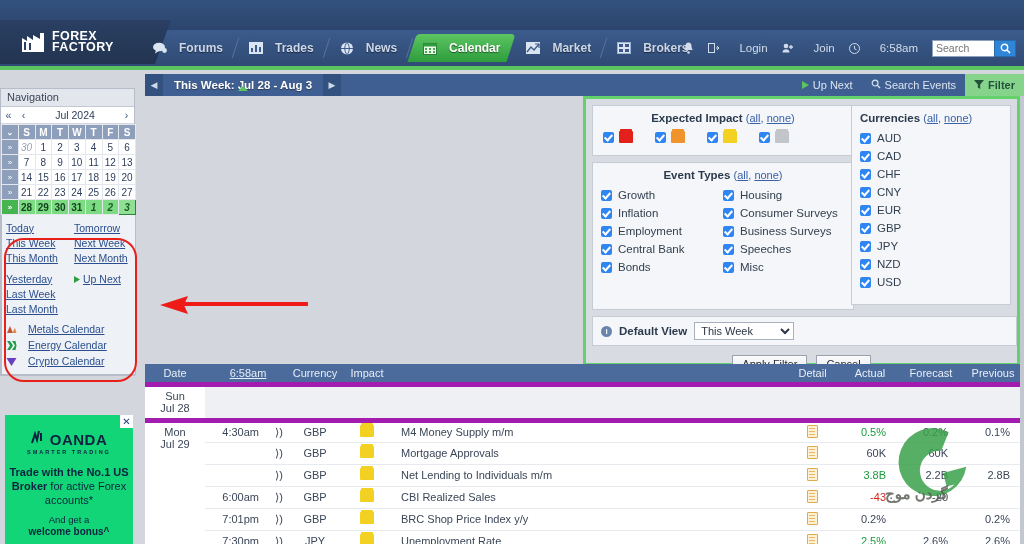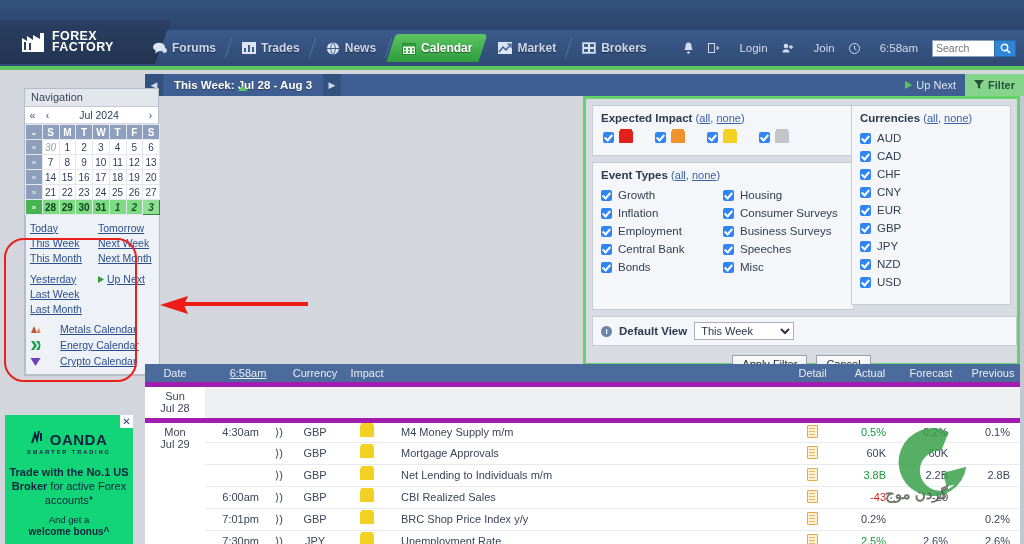--- a/index.html
+++ b/index.html
@@ -26,21 +26,21 @@
       display:flex; align-items:center; padding-left:20px; }
   .logo-block::after { content:""; position:absolute; right:-18px; top:0; width:36px; height:44px;
       background: linear-gradient(180deg,#2a3f63 0%,#22344f 100%);
       transform: skewX(-20deg); }
   .logo-mark { width:26px; height:22px; margin-right:6px; position:relative; z-index:3; }
   .logo-text { color:#fff; font-weight:bold; font-size:12.5px; line-height:11px;
       letter-spacing:.4px; position:relative; z-index:3; font-family:"Liberation Sans",sans-serif;}
   .logo-text span { display:block; }
 
   .navtabs { position:absolute; left:140px; top:34px; height:28px; display:flex; align-items:stretch; z-index:4;}
-  .navtab { position:relative; display:flex; align-items:center; gap:5px;
+  .navtab { position:relative; display:flex; align-items:center; gap:12px;
       padding:0 13px; color:#ccd7e8; font-weight:bold; font-size:12px; text-shadow:0 1px 1px rgba(0,0,0,.5);
       height:28px; cursor:pointer; }
   .navtab .sep { position:absolute; right:0; top:4px; bottom:4px; width:1px; background:#56749f; transform:skewX(-18deg);}
   .navtab.active { color:#fff; }
   .navtab.active .tabbg { position:absolute; left:2px; right:2px; top:0; bottom:0;
       background: linear-gradient(180deg,#5bc561 0%,#2f9c3d 100%); border-radius:4px 4px 0 0;
       transform: skewX(-18deg); z-index:-1; }
   .navtab .ico { width:14px; height:13px; display:inline-block; position:relative; }
 
   .headright { position:absolute; right:8px; top:36px; height:24px; display:flex; align-items:center; gap:14px; z-index:5;}
@@ -60,21 +60,21 @@
       color:#cdd9e9; font-size:9px; background:#33517f; cursor:pointer;}
   .wk-title { color:#fff; font-weight:bold; font-size:11.5px; padding:0 11px; position:relative;
       background:#3f5f92; text-shadow:0 1px 1px rgba(0,0,0,.4); }
   .wk-title::after{content:"";position:absolute;left:50%;bottom:0;width:0;height:0;
       border-left:5px solid transparent;border-right:5px solid transparent;border-bottom:5px solid #5cc45f;margin-left:-5px;}
   .subbar-right { margin-left:auto; display:flex; align-items:stretch; height:22px; }
   .sb-btn { display:flex; align-items:center; gap:4px; padding:0 9px; color:#dbe4f0; font-size:11px; cursor:pointer;}
   .sb-btn.filter { background:#86d48c; color:#23513a; font-weight:bold; }
 
   
-  .sidebar { position:absolute; left:0; top:88px; width:137px;margin-left:24px; }
+  .sidebar { position:absolute; left:0; top:88px; width:137px; }
   .nav-panel { width:135px; background:#eef1f5; border:1px solid #b6bdc8; }
   .nav-hd { height:18px; background:#e3e7ed; border-bottom:1px solid #c3c9d3;
       color:#3a4557; font-size:11px; padding:2px 0 0 6px; }
   .cal-nav { height:17px; display:flex; align-items:center; background:#fff;
       border-bottom:1px solid #d3d8e0; color:#2b4a7d; font-size:10.5px; }
   .cal-nav .cn-a { width:15px; text-align:center; cursor:pointer; color:#37537f; }
   .cal-nav .cn-t { flex:1; text-align:center; font-weight:normal; color:#2b3d5c; font-size:10.5px;}
   table.cal { border-collapse:collapse; width:135px; background:#fff; }
   table.cal td, table.cal th { width:16px; height:15px; text-align:center; font-size:10px;
       color:#2c3e5c; border:1px solid #e4e8ee; font-weight:normal; }
@@ -85,21 +85,21 @@
   table.cal tr.selweek td.wk { background:#46b54f; color:#fff; }
   table.cal tr.selweek td.out { font-style:italic; color:#1d5a26;}
   table.cal tr.selweek td.today { border:1px solid #2c8236; background:#8fe095; }
 
   .quick { width:135px; background:#eef1f5; padding:5px 0 5px 4px; border:1px solid #b6bdc8; border-top:none; }
   .qrow { display:flex; height:15px; align-items:center;gap:7px; }
   .qlink { color:#2b4f8e; font-size:10.5px; text-decoration:underline; cursor:pointer; width:64px; }
   .qlink.ind { display:flex; align-items:center; gap:3px; }
   .qgap { height:6px; }
   .calllinks { padding-top:5px; }
-  .cl { display:flex; align-items:center; gap:19px; height:16px;text-align:right; }
+  .cl { display:flex; align-items:center; gap:11px; height:16px;text-align:right; }
   .cl a { color:#2b4f8e; font-size:10.5px; text-decoration:underline; }
   .cl .ic { width:11px; height:11px; display:inline-block; }
 
   .redcircle { position:absolute; left:4px; top:238px; width:133px; height:144px;
       border:2.5px solid #e8201a; border-radius:20px; pointer-events:none; z-index:30; }
 
   
   .ad { position:absolute; left:5px; top:415px; width:128px; height:129px; background:#12d577;
       overflow:hidden; }
   .ad-close { position:absolute; right:0; top:0; width:13px; height:13px; background:#fff;
@@ -108,21 +108,21 @@
   .ad-logo small { display:block; font-size:5.5px; letter-spacing:2px; font-weight:bold; margin-top:1px;}
   .ad-l1 { text-align:center; color:#0d2340; font-size:11px; line-height:14px; margin-top:10px; padding:0 0;}
   .ad-l1 b { font-weight:bold; }
   .ad-l2 { text-align:center; color:#0d2340; font-size:9.5px; line-height:12px; margin-top:7px; }
   .ad-l2 b { font-weight:bold; font-size:10px; }
 
   
   .filterpanel { position:absolute; left:583px; top:96px; width:437px; height:270px;
       border:3px solid #62d26b; background:#d8dce2; }
   .fp-inner { padding:6px; }
-  .fp-box { background:#f4f6f9; border:1px solid #c6ccd6; padding:6px 8px; margin-bottom:6px; }
+  .fp-box { background:#f4f6f9; border:1px solid #c6ccd6; padding:6px 8px; margin-bottom:6px;text-align:center; }
   .fp-title { font-weight:bold; font-size:11.5px; color:#2c3a4e; margin-bottom:5px; }
   .fp-title a { color:#3a62a8; font-weight:normal; text-decoration:underline; font-size:11px;}
   .fp-title .paren { font-weight:normal; color:#3a62a8; font-size:11px;}
   .impacts { display:flex; align-items:center; gap:22px; padding:2px 0 6px 2px;}
   .impact-item { display:flex; align-items:center; gap:5px; }
   .folder { width:14px; height:12px; border-radius:1px; position:relative; display:inline-block;}
   .folder::before { content:""; position:absolute; left:1px; top:-2px; width:12px; height:3px; border-radius:1px;}
   .f-red { background:#e3201a; } .f-red::before{background:#e3201a;}
   .f-ora { background:#ef942d; } .f-ora::before{background:#ef942d;}
   .f-yel { background:#f2d122; } .f-yel::before{background:#f2d122;}
@@ -330,20 +330,29 @@
     <div class="wk-title">This Week: Jul 28 - Aug 3</div>
     <div class="wk-arrow">▶</div>
     <div class="subbar-right">
       <div class="sb-btn">
         <span>
           <svg width="7" height="8" viewBox="0 0 7 8">
               <path d="M0 0 L7 4 L0 8 Z" fill="#5cc45f"></path>
             </svg>
         </span>
         <span>Up Next</span>
+      </div>
+      <div class="sb-btn">
+        <span>
+          <svg width="10" height="10" viewBox="0 0 11 11">
+              <circle cx="4.5" cy="4.5" r="3.2" fill="none" stroke="#dbe4f0" stroke-width="1.3"></circle>
+              <path d="M7 7 L10 10" stroke="#dbe4f0" stroke-width="1.5"></path>
+            </svg>
+        </span>
+        <span>Search Events</span>
       </div>
       <div class="sb-btn filter">
         <span>
           <svg width="10" height="9" viewBox="0 0 10 9">
               <path d="M0 0 H10 L6.2 4.5 V9 L3.8 7.5 V4.5 Z" fill="#23513a"></path>
             </svg>
         </span>
         <span>Filter</span>
       </div>
     </div>

